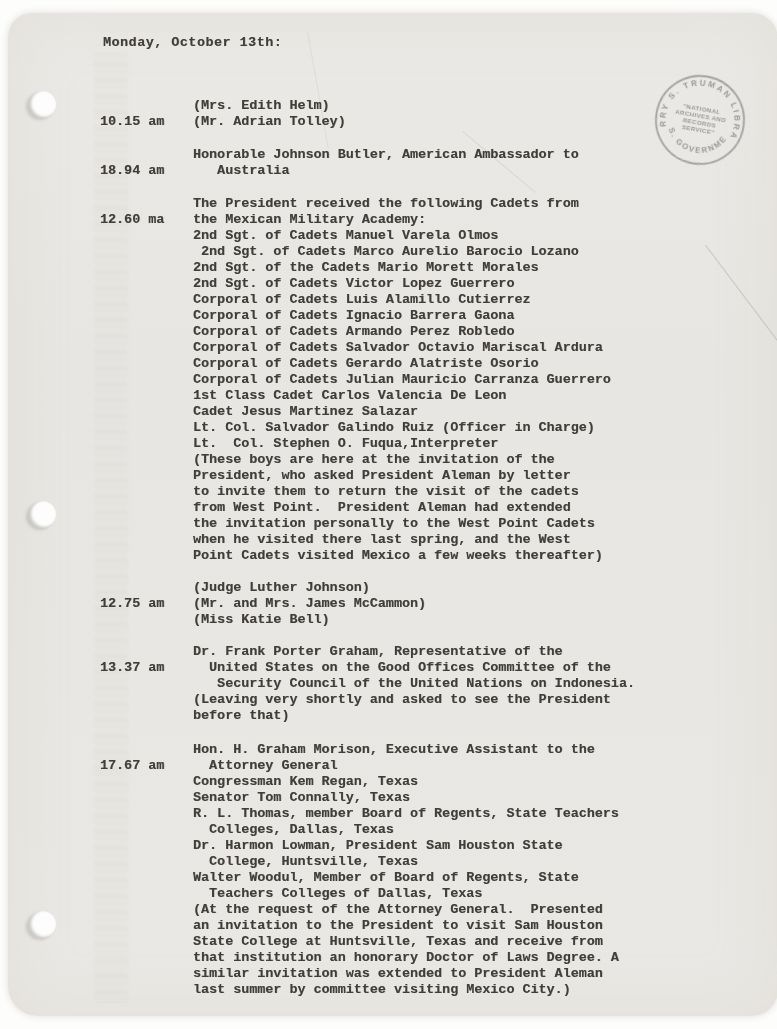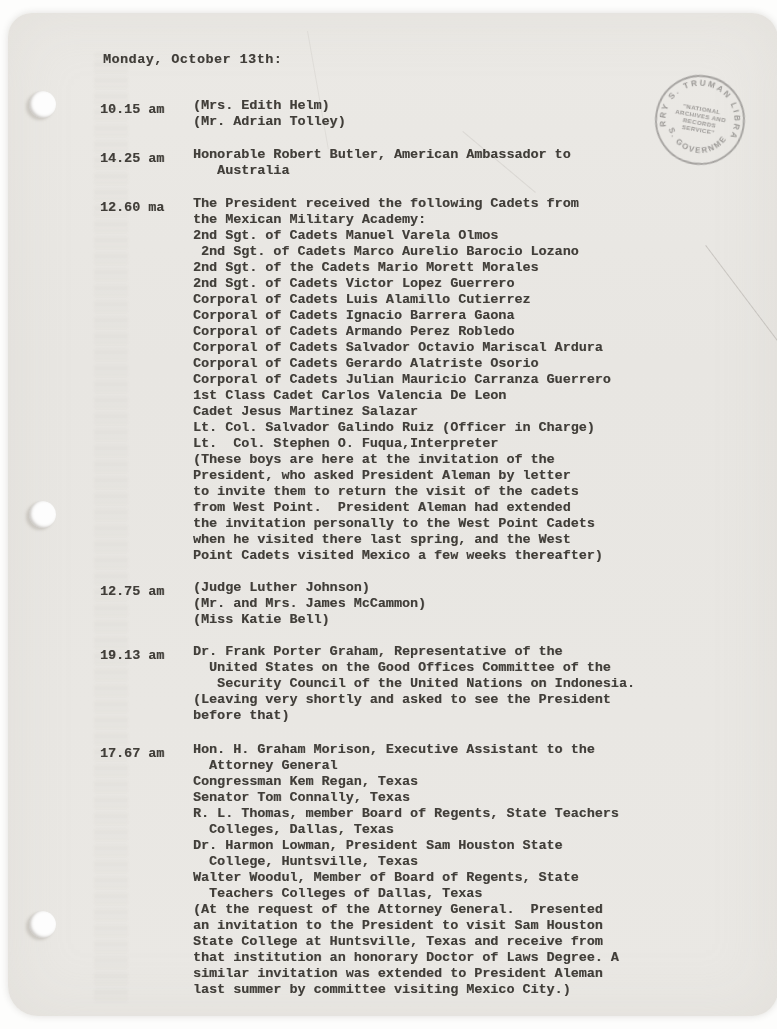--- a/index.html
+++ b/index.html
@@ -46,25 +46,25 @@
 
   .typed{
     font-family:"Liberation Mono", monospace;
     font-weight:700;
     font-size:13.4px;
     line-height:16px;
     color:#413e39;
     text-shadow:0.4px 0.4px 0.5px rgba(65,62,57,0.45);
   }
   .date-heading{
-    position:absolute; left:103px; top:52px;
+    position:absolute; left:103px; top:35px;
     letter-spacing:0.5px;
   }
   .entry{position:absolute; left:0; top:0; width:777px;}
-  .entry .time{position:absolute; left:100px; top:4px; white-space:pre;}
+  .entry .time{position:absolute; left:100px; top:16px; white-space:pre;}
   .entry pre.lines{
     position:absolute; left:193px; top:0; margin:0;
     white-space:pre;
     font:inherit; color:inherit; text-shadow:inherit;
   }
   .stamp{
     position:absolute; left:650px; top:70px; width:100px; height:100px;
     opacity:0.85; filter:blur(0.3px);
     transform:rotate(10deg);
   }
@@ -93,22 +93,22 @@
 <div class="typed date-heading">Monday, October 13th:</div>
 
 <div id="entries">
   <div class="entry typed" style="top: 98px;">
     <div class="time">10.15 am</div>
     <pre class="lines">(Mrs. Edith Helm)
 (Mr. Adrian Tolley)</pre>
   </div>
 
   <div class="entry typed" style="top: 147px;">
-    <div class="time">14.25 am</div>
-    <pre class="lines">Honorable Robert Butler, American Ambassador to
+    <div class="time">18.94 am</div>
+    <pre class="lines">Honorable Johnson Butler, American Ambassador to
    Australia</pre>
   </div>
 
   <div class="entry typed" style="top: 196px;">
     <div class="time">12.60 ma</div>
     <pre class="lines">The President received the following Cadets from
 the Mexican Military Academy:
 2nd Sgt. of Cadets Manuel Varela Olmos
  2nd Sgt. of Cadets Marco Aurelio Barocio Lozano
 2nd Sgt. of the Cadets Mario Morett Morales
@@ -133,21 +133,21 @@
   </div>
 
   <div class="entry typed" style="top: 580px;">
     <div class="time">12.75 am</div>
     <pre class="lines">(Judge Luther Johnson)
 (Mr. and Mrs. James McCammon)
 (Miss Katie Bell)</pre>
   </div>
 
   <div class="entry typed" style="top: 644px;">
-    <div class="time">19.13 am</div>
+    <div class="time">13.37 am</div>
     <pre class="lines">Dr. Frank Porter Graham, Representative of the
   United States on the Good Offices Committee of the
    Security Council of the United Nations on Indonesia.
 (Leaving very shortly and asked to see the President
 before that)</pre>
   </div>
 
   <div class="entry typed" style="top: 742px;">
     <div class="time">17.67 am</div>
     <pre class="lines">Hon. H. Graham Morison, Executive Assistant to the

